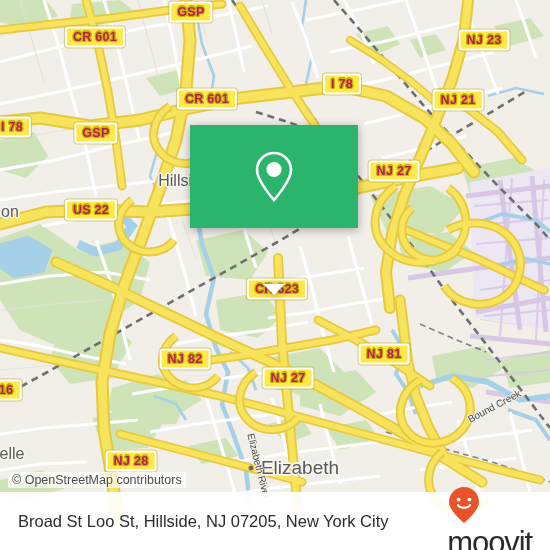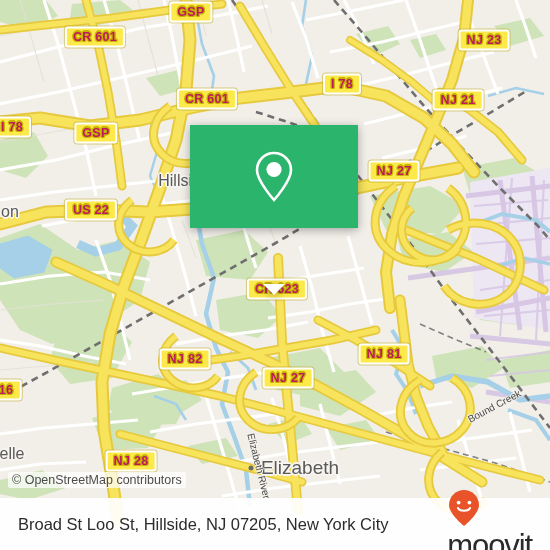--- a/index.html
+++ b/index.html
@@ -80,21 +80,21 @@
   }
 
   
   .attrib{
     position:absolute;left:8px;top:472px;
     font-size:12.5px;color:#4c4c4c;
     background:rgba(255,255,255,.72);
     padding:1px 4px;border-radius:2px;white-space:nowrap;
   }
   .footer{
-    position:absolute;left:0;right:0;bottom:0;height:52px;
+    position:absolute;left:0;right:0;bottom:0;height:58px;
     background:rgba(255,255,255,.93);
     display:flex;align-items:center;justify-content:space-between;
     padding:0 18px;box-sizing:border-box;
   }
   .footer-text{font-size:16.5px;color:#2c2c2c;white-space:nowrap;}
   .brand{display:flex;gap:2px;flex-direction:column;}
   .brand-word{
     font-size:31px;color:#2b2b2b;letter-spacing:-1.1px;
     line-height:31px;font-weight:normal;
   }

